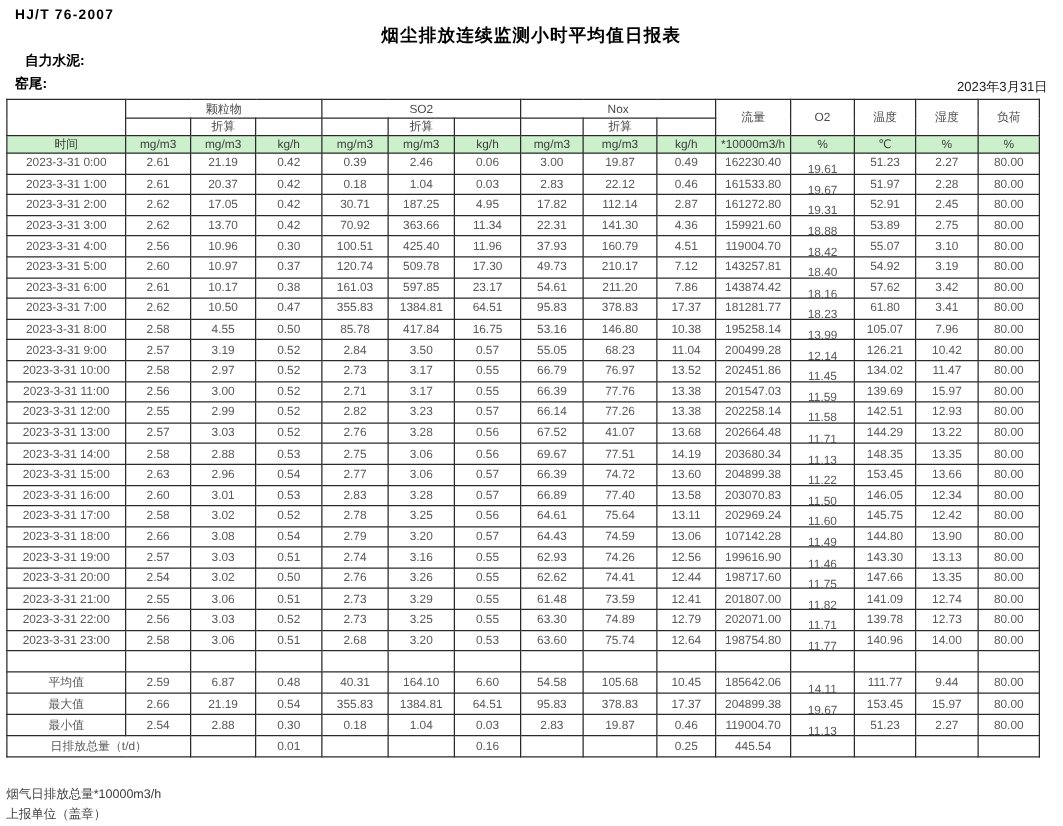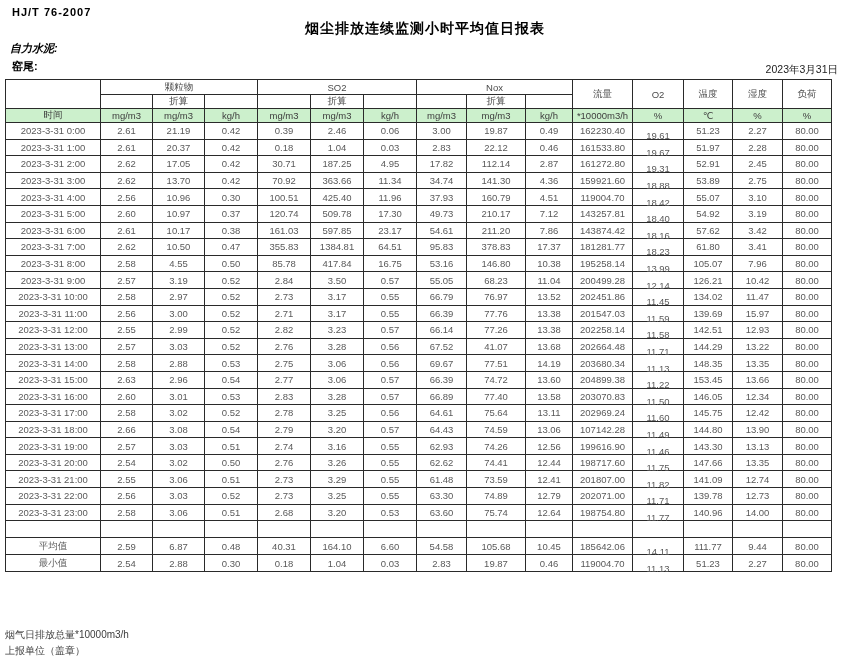--- a/index.html
+++ b/index.html
@@ -4,21 +4,21 @@
 <style>
   html,body{margin:0;padding:0;}
   body{
     width:850px;height:661px;background:#ffffff;position:relative;
     font-family:"Liberation Sans","DejaVu Sans",sans-serif;
     color:#000;overflow:hidden;
   }
   .abs{position:absolute;}
   .std-no{left:12px;top:6px;font-size:11px;font-weight:bold;letter-spacing:1px;}
   .title{left:0;top:20px;width:850px;text-align:center;font-size:14px;font-weight:bold;letter-spacing:1px;}
-  .company{left:10px;top:41px;font-size:11px;font-weight:bold;font-style:italic;}
+  .company{left:20px;top:41px;font-size:11px;font-weight:bold;}
   .location{left:12px;top:59px;font-size:11px;font-weight:bold;}
   .date{left:0;top:63px;width:838px;text-align:right;font-size:10.5px;color:#222;}
 
   table.report{
     border-collapse:collapse;table-layout:fixed;
     font-size:9.5px;color:#595959;
   }
   table.report td{
     border:1px solid #2a2a2a;text-align:center;vertical-align:middle;
     padding:0;white-space:nowrap;overflow:visible;
@@ -167,21 +167,21 @@
         <td>80.00</td>
       </tr>
       <tr>
         <td>2023-3-31 3:00</td>
         <td>2.62</td>
         <td>13.70</td>
         <td>0.42</td>
         <td>70.92</td>
         <td>363.66</td>
         <td>11.34</td>
-        <td>34.74</td>
+        <td>22.31</td>
         <td>141.30</td>
         <td>4.36</td>
         <td>159921.60</td>
         <td><span class="o2-shift">18.88</span></td>
         <td>53.89</td>
         <td>2.75</td>
         <td>80.00</td>
       </tr>
       <tr>
         <td>2023-3-31 4:00</td>
@@ -573,34 +573,67 @@
         <td>54.58</td>
         <td>105.68</td>
         <td>10.45</td>
         <td>185642.06</td>
         <td><span class="o2-shift">14.11</span></td>
         <td>111.77</td>
         <td>9.44</td>
         <td>80.00</td>
       </tr>
       <tr>
+        <td>最大值</td>
+        <td>2.66</td>
+        <td>21.19</td>
+        <td>0.54</td>
+        <td>355.83</td>
+        <td>1384.81</td>
+        <td>64.51</td>
+        <td>95.83</td>
+        <td>378.83</td>
+        <td>17.37</td>
+        <td>204899.38</td>
+        <td><span class="o2-shift">19.67</span></td>
+        <td>153.45</td>
+        <td>15.97</td>
+        <td>80.00</td>
+      </tr>
+      <tr>
         <td>最小值</td>
         <td>2.54</td>
         <td>2.88</td>
         <td>0.30</td>
         <td>0.18</td>
         <td>1.04</td>
         <td>0.03</td>
         <td>2.83</td>
         <td>19.87</td>
         <td>0.46</td>
         <td>119004.70</td>
         <td><span class="o2-shift">11.13</span></td>
         <td>51.23</td>
         <td>2.27</td>
         <td>80.00</td>
       </tr>
+      <tr>
+        <td colspan="2" class="total-label">日排放总量（t/d）</td>
+        <td></td>
+        <td>0.01</td>
+        <td></td>
+        <td></td>
+        <td>0.16</td>
+        <td></td>
+        <td></td>
+        <td>0.25</td>
+        <td>445.54</td>
+        <td></td>
+        <td></td>
+        <td></td>
+        <td></td>
+      </tr>
     </tbody>
 </table>
 
 <div class="abs footer-line1">烟气日排放总量*10000m3/h</div>
 <div class="abs footer-line2">上报单位（盖章）</div>
 <div class="abs footer-unit">单位</div>
 
 </body></html>

